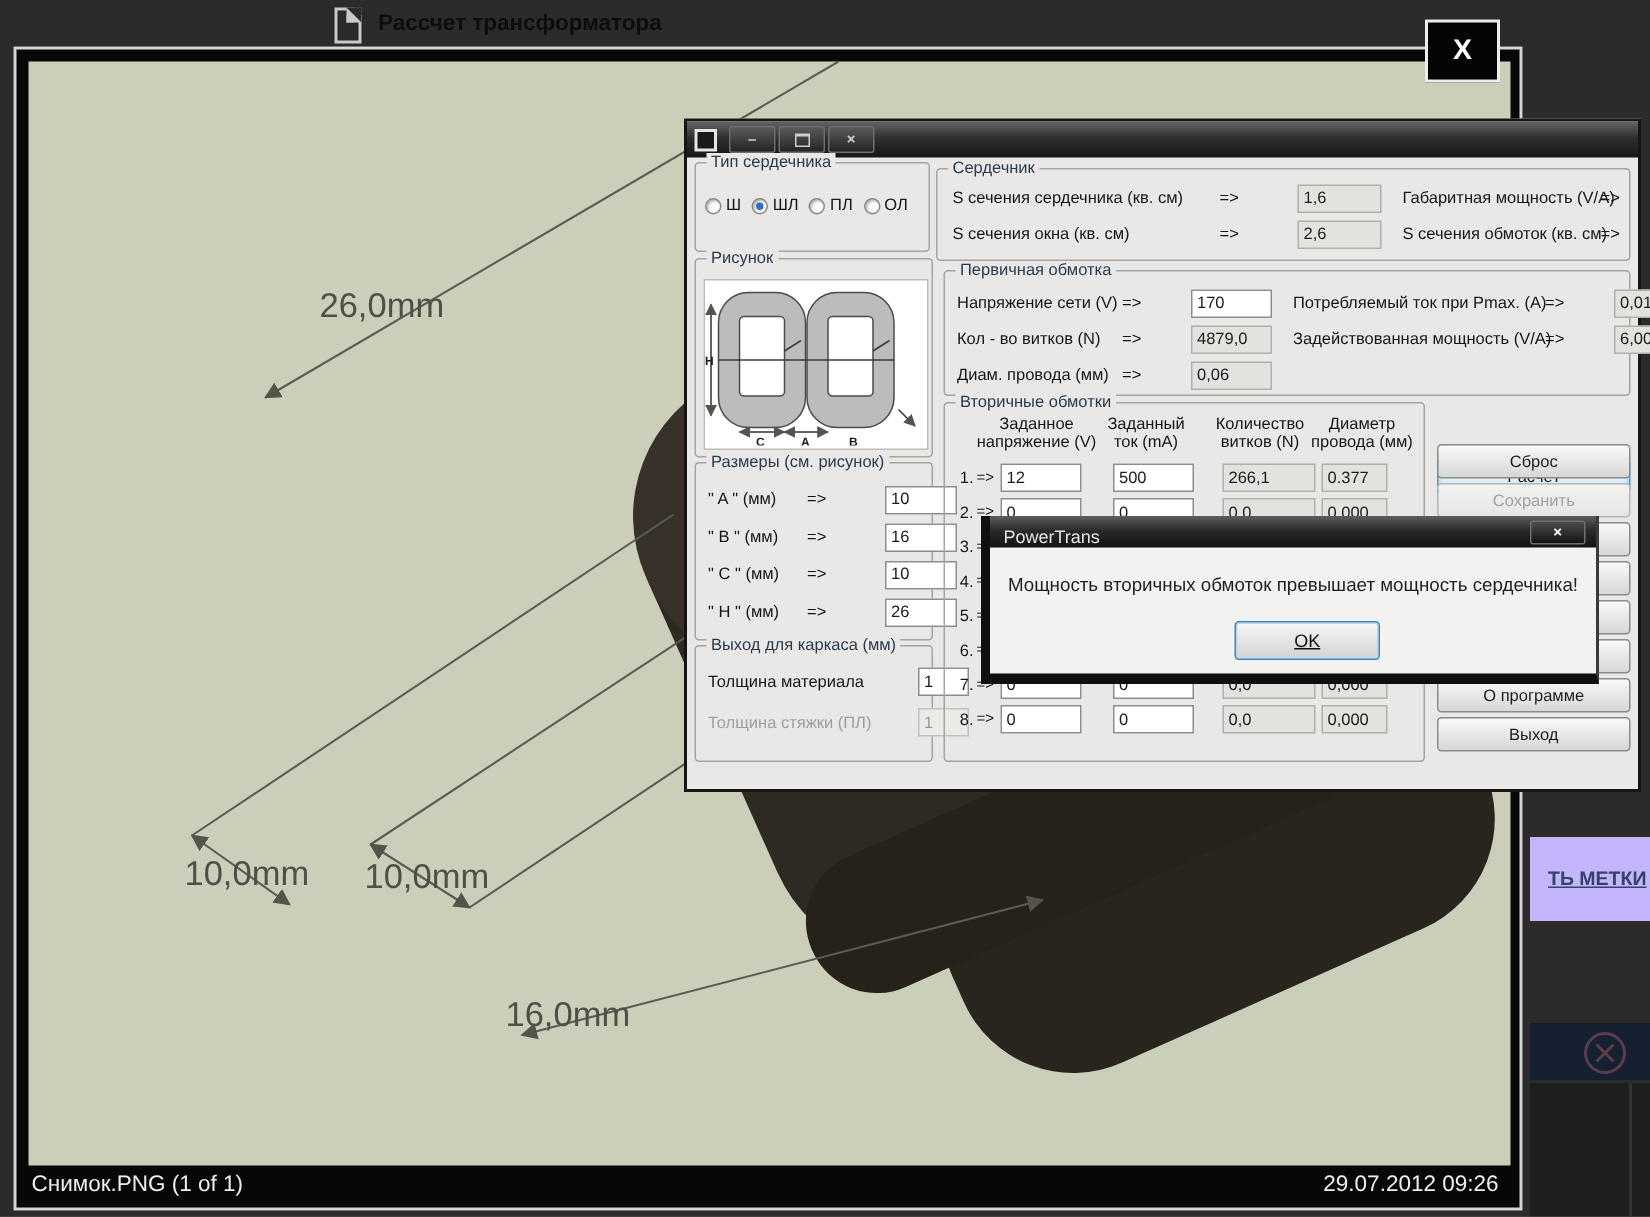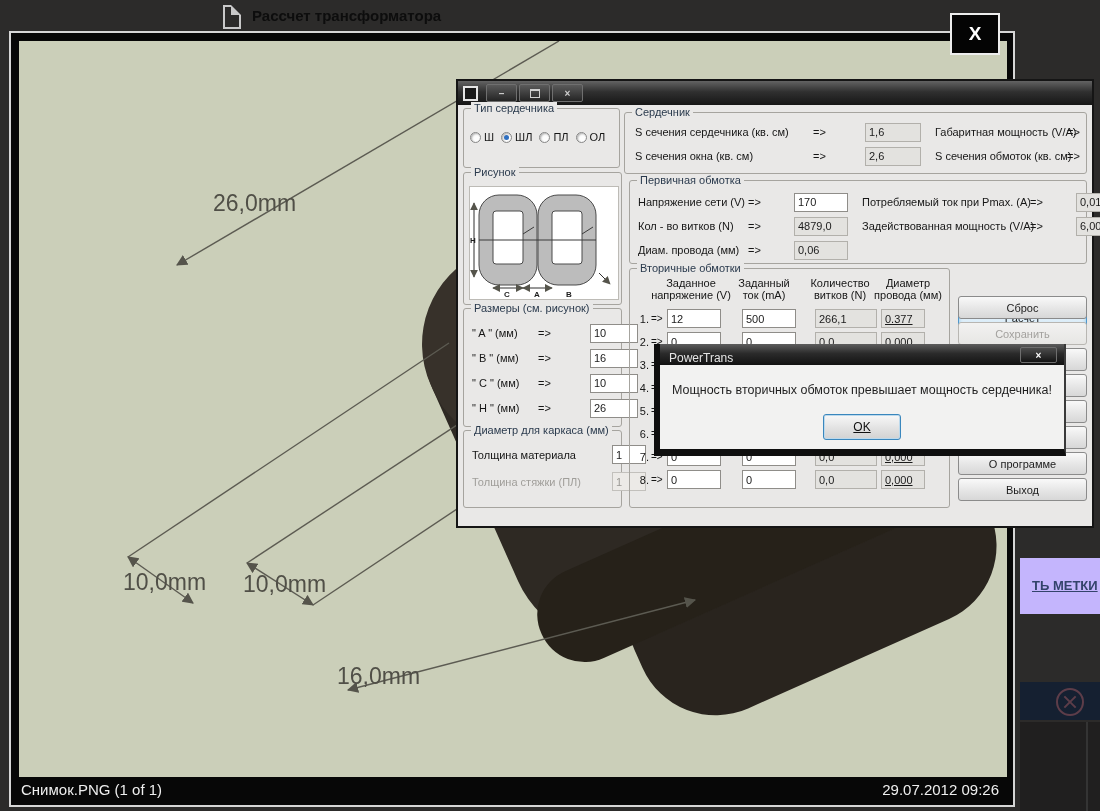--- a/index.html
+++ b/index.html
@@ -78,39 +78,39 @@
   
   .prow{position:absolute;left:8px;height:20px;display:flex;align-items:center;}
   .prow .l1{width:110px;} .prow .a1{width:18px;} .prow .b1{width:54px;}
   .prow .l2{width:168px;margin-left:14px;} .prow .a2{width:18px;} .prow .b2{width:58px;}
   
   .shead{position:absolute;font-size:11px;line-height:12px;color:#161616;text-align:center;}
   .wrow{position:absolute;left:6px;height:19px;display:flex;align-items:center;}
   .wnum{width:13px;font-size:11px;color:#161616;text-align:right;flex:none;}
   .warrow{width:12px;margin-left:2px;font-size:10px;color:#161616;flex:none;}
   .wv{width:54px;margin-left:4px;} .wi{width:54px;margin-left:21px;}
-  .wt{width:62px;margin-left:19px;} .wd{width:44px;margin-left:4px;text-decoration:underline;}
+  .wt{width:62px;margin-left:19px;} .wd{width:44px;margin-left:4px;}
   
   .btn{position:absolute;left:500px;width:129px;height:23px;border:1px solid #8b8b8b;border-radius:3px;
       background:linear-gradient(#f9f9f9,#e9e9e9 45%,#d7d7d7);font-size:11px;color:#1c1c1c;
       display:flex;align-items:center;justify-content:center;cursor:pointer;box-sizing:border-box;}
   .btn-default{border-color:#4f97cc;box-shadow:inset 0 0 3px 1px #a9d4ef;
       background:linear-gradient(#f4fafe,#e3f1fa 45%,#d2e7f5);}
   .btn-disabled{color:#a3a19e;border-color:#b8b6b2;background:linear-gradient(#f2f2f1,#e7e6e4);}
   
   .modal{position:absolute;left:654px;top:344px;width:412px;height:112px;box-sizing:border-box;
       background:#f2f2f1;border-right:2px solid #3a3a3a;border-left:6px solid #0f0f0f;
       border-bottom:7px solid #0f0f0f;z-index:6;}
   .modal-titlebar{position:relative;height:21px;background:linear-gradient(180deg,#5d5d5d,#2b2b2b 45%,#121212);
       color:#e4e4e4;font-size:12px;display:flex;align-items:flex-end;padding-left:9px;}
   .modal-close{position:absolute;right:7px;top:3px;width:35px;height:14px;border:1px solid #6e6e6e;
       border-radius:2px;background:linear-gradient(#4c4c4c,#141414);color:#fff;font-size:10px;
       font-weight:bold;display:flex;align-items:center;justify-content:center;cursor:pointer;}
   .modal-message{margin-top:18px;text-align:center;font-size:12.5px;color:#1f1f1f;padding:0 8px;}
-  .ok-btn{position:absolute;left:163px;top:70px;width:78px;height:26px;border:1px solid #3a87bd;
+  .ok-btn{position:absolute;left:163px;top:70px;width:97px;height:26px;border:1px solid #3a87bd;
       border-radius:3px;box-shadow:inset 0 0 0 1px #bcd9ec;font-size:12px;color:#111;
       background:linear-gradient(#f8f8f8,#e4e4e4 50%,#d2d2d2);display:flex;align-items:center;
       justify-content:center;cursor:pointer;box-sizing:border-box;text-decoration:underline;}
 </style>
 </head>
 <body>
 
 <div id="stage">
 
   <div class="page-title-icon"></div>
@@ -244,21 +244,21 @@
         <div class="field ed">10</div>
       </div>
       <div class="srow" style="top:89px;">
         <span class="lbl">" H " (мм)</span>
         <span class="arrow">=&gt;</span>
         <div class="field ed">26</div>
       </div>
     </div>
 
     <div class="group" style="left:5px;top:349px;width:159px;height:78px;">
-      <span class="legend">Диаметр для каркаса (мм)</span>
+      <span class="legend">Выход для каркаса (мм)</span>
       <div class="krow" style="top:13px;">
         <span class="lbl">Толщина материала</span>
         <div class="field ed">1</div>
       </div>
       <div class="krow" style="top:40px;">
         <span class="lbl" style="color:#a09e9a;">Толщина стяжки (ПЛ)</span>
         <div class="field dis">1</div>
       </div>
     </div>
 

